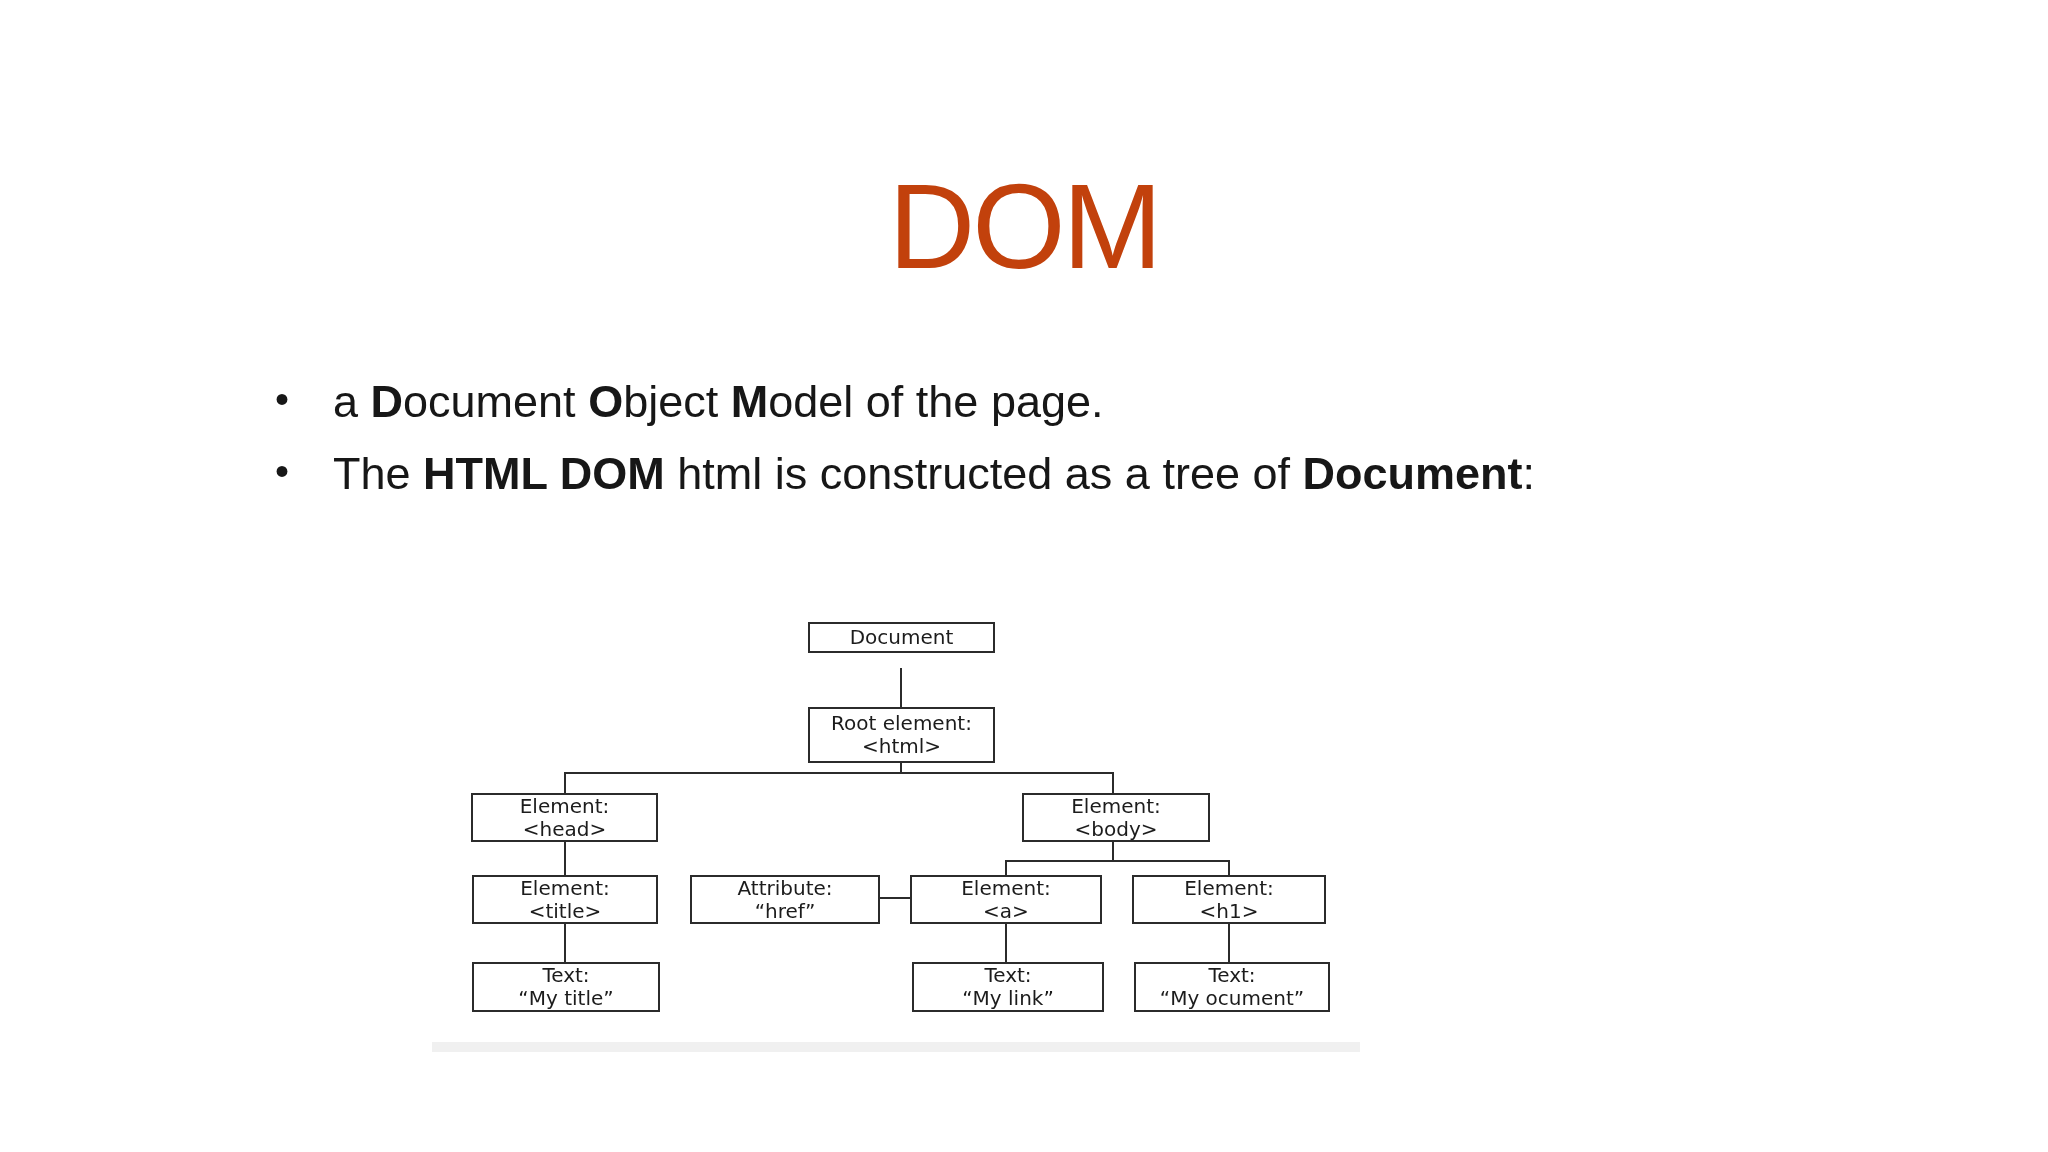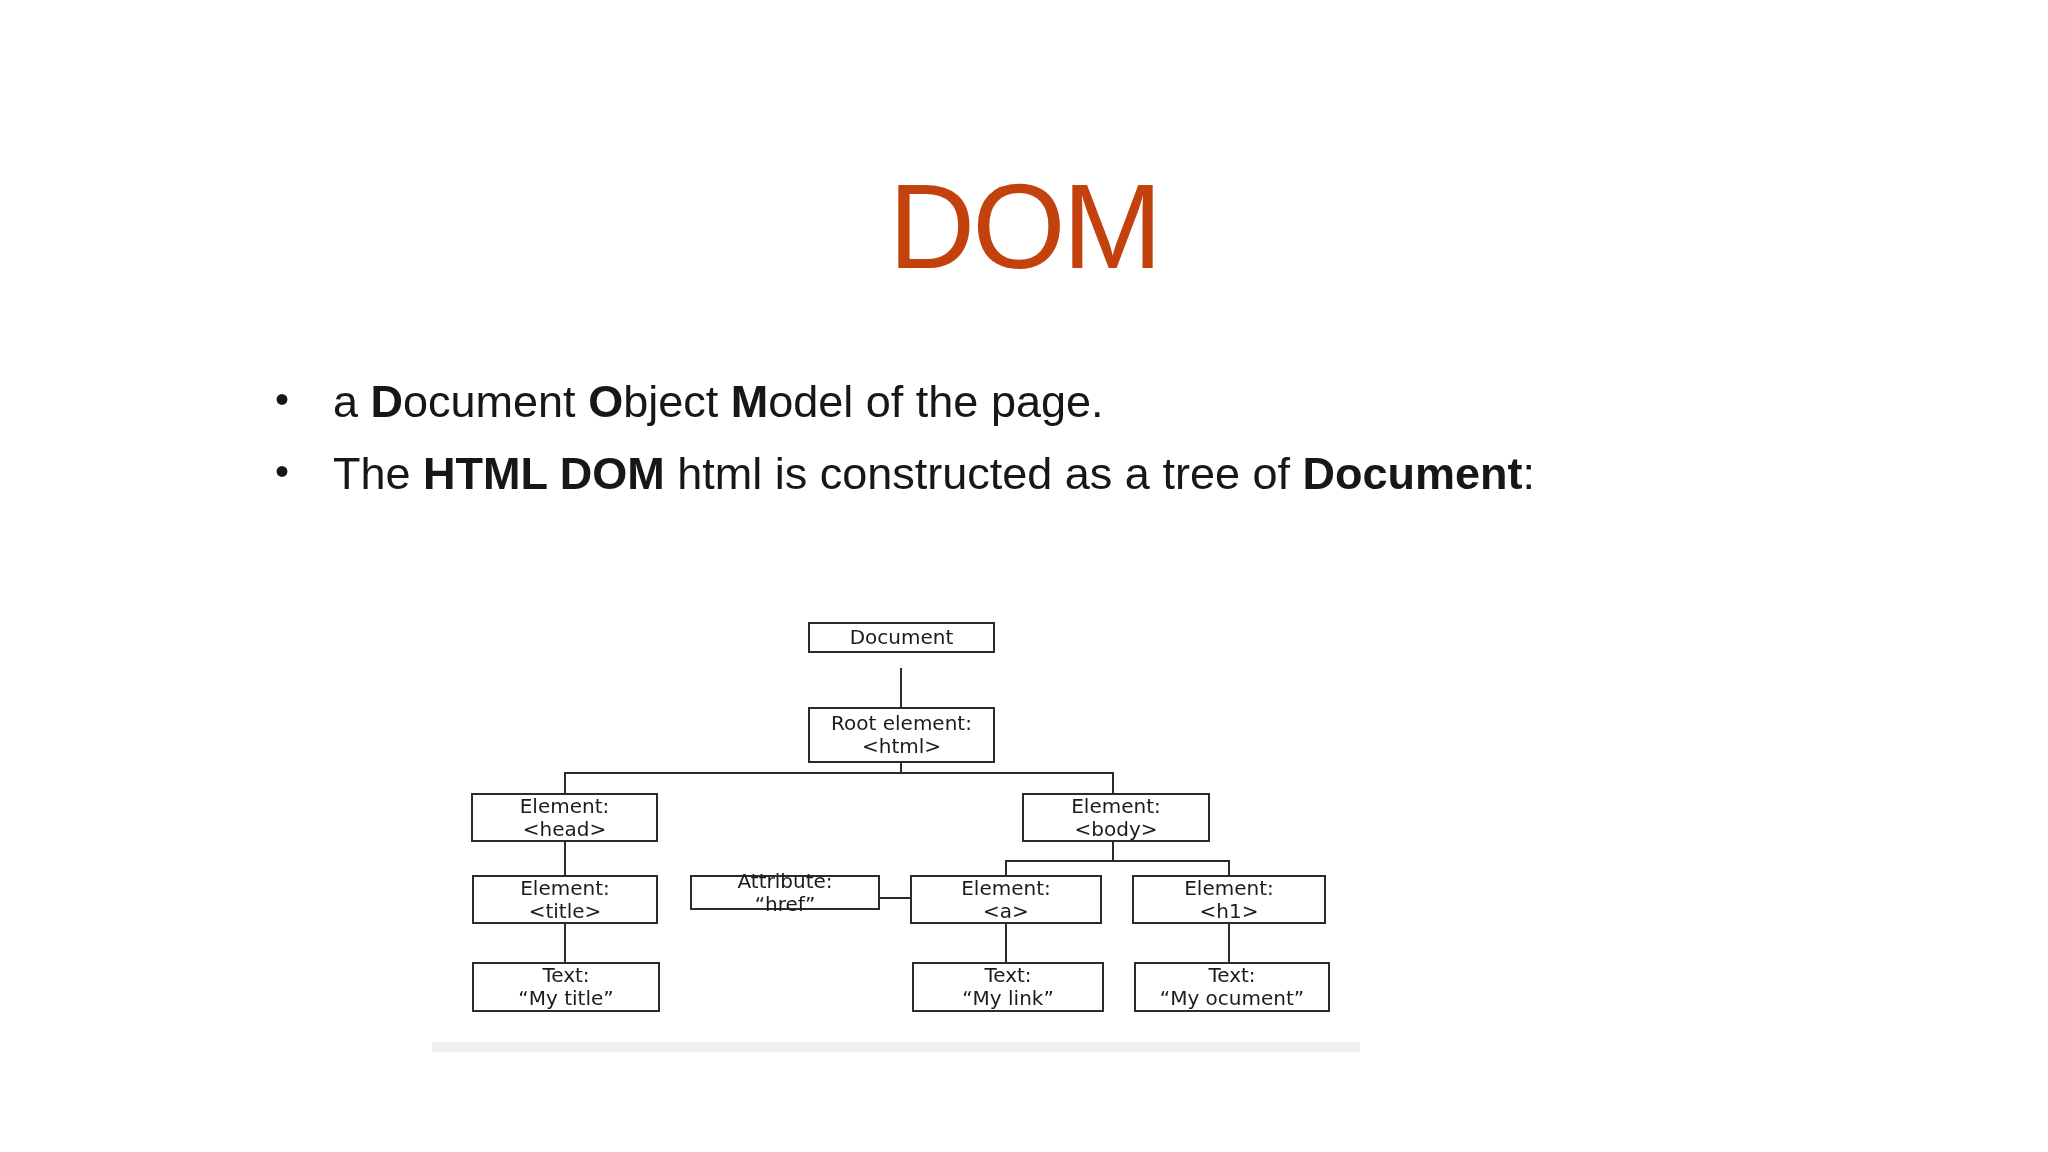--- a/index.html
+++ b/index.html
@@ -45,21 +45,21 @@
     text-align:center;
     font-family:"DejaVu Sans",sans-serif;
     font-size:20px;line-height:23px;color:#1c1c1c;
   }
   .tnode span{display:block;}
   #n-document   {left:808px; top:622px; width:187px; height:31px;}
   #n-root       {left:808px; top:707px; width:187px; height:56px;}
   #n-head       {left:471px; top:793px; width:187px; height:49px;}
   #n-body       {left:1022px;top:793px; width:188px; height:49px;}
   #n-title-el   {left:472px; top:875px; width:186px; height:49px;}
-  #n-attr       {left:690px; top:875px; width:190px; height:35px;}
+  #n-attr       {left:690px; top:875px; width:190px; height:49px;}
   #n-a-el       {left:910px; top:875px; width:192px; height:49px;}
   #n-h1-el      {left:1132px;top:875px; width:194px; height:49px;}
   #n-text-title {left:472px; top:962px; width:188px; height:50px;}
   #n-text-link  {left:912px; top:962px; width:192px; height:50px;}
   #n-text-header{left:1134px;top:962px; width:196px; height:50px;}
 
   .c{position:absolute;background:#2b2b2b;}
   #c1 {left:900px; top:668px; width:2px;  height:39px;}  
   #c2 {left:900px; top:755px; width:2px;  height:19px;}  
   #c3 {left:564px; top:772px; width:550px;height:2px;}   

